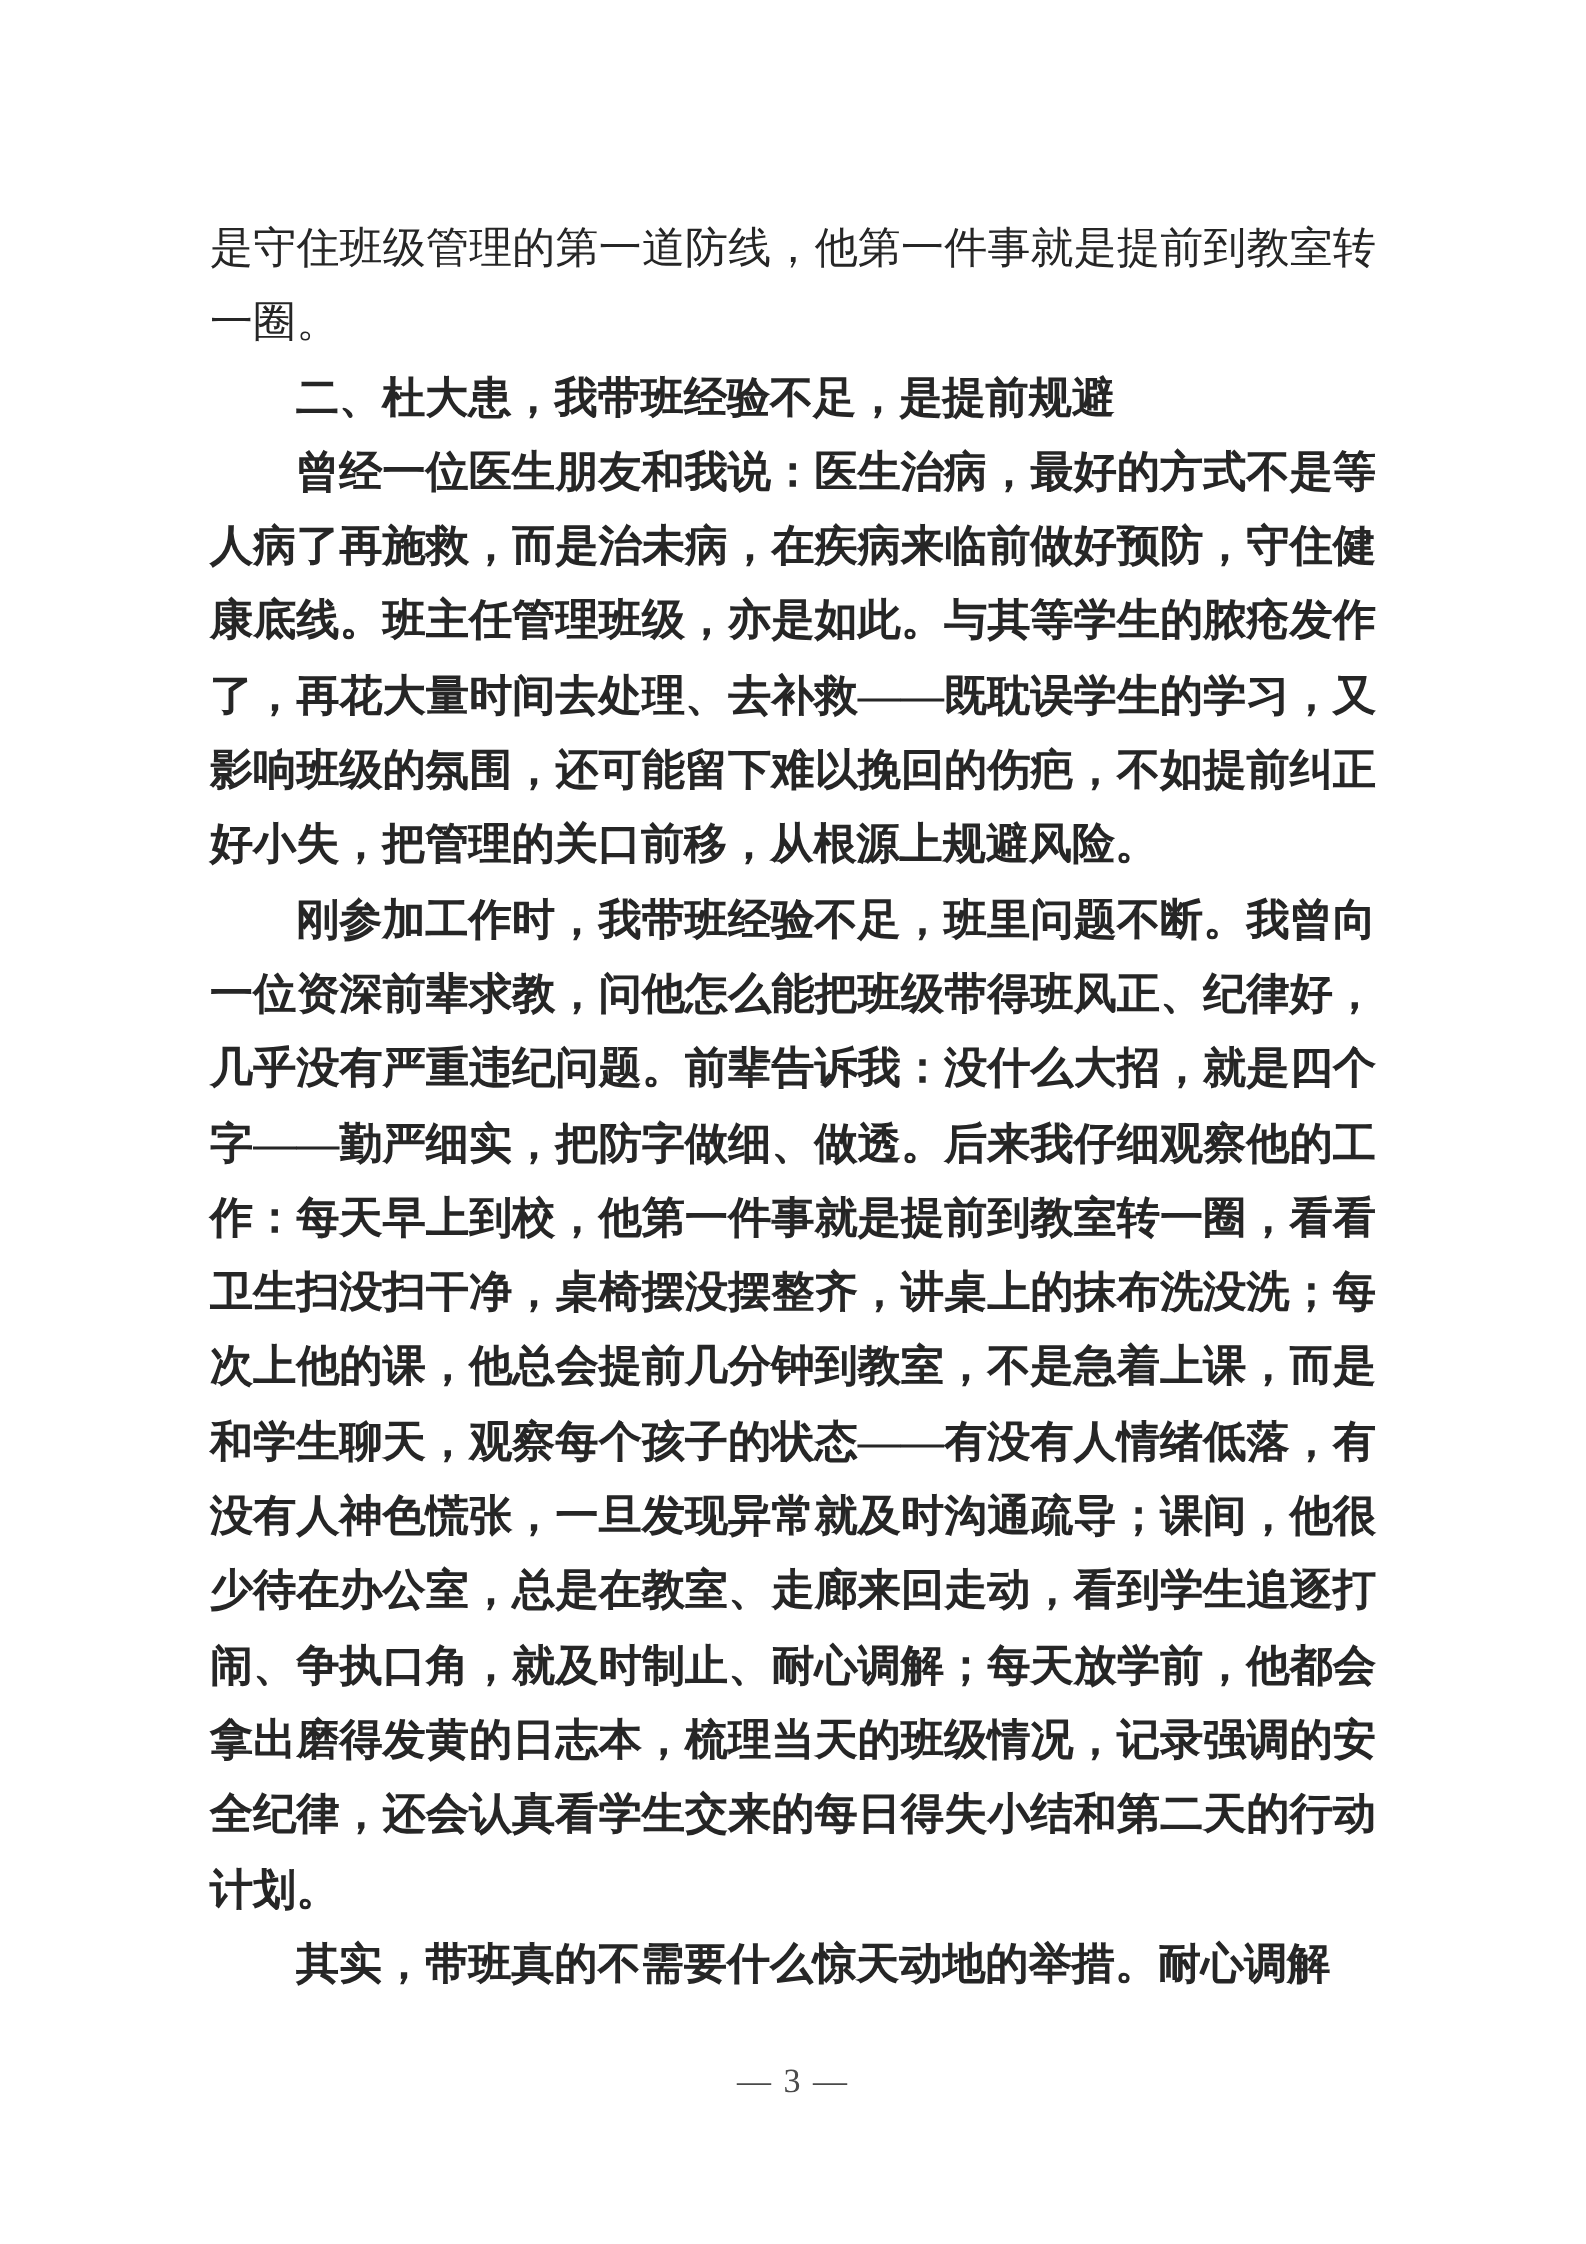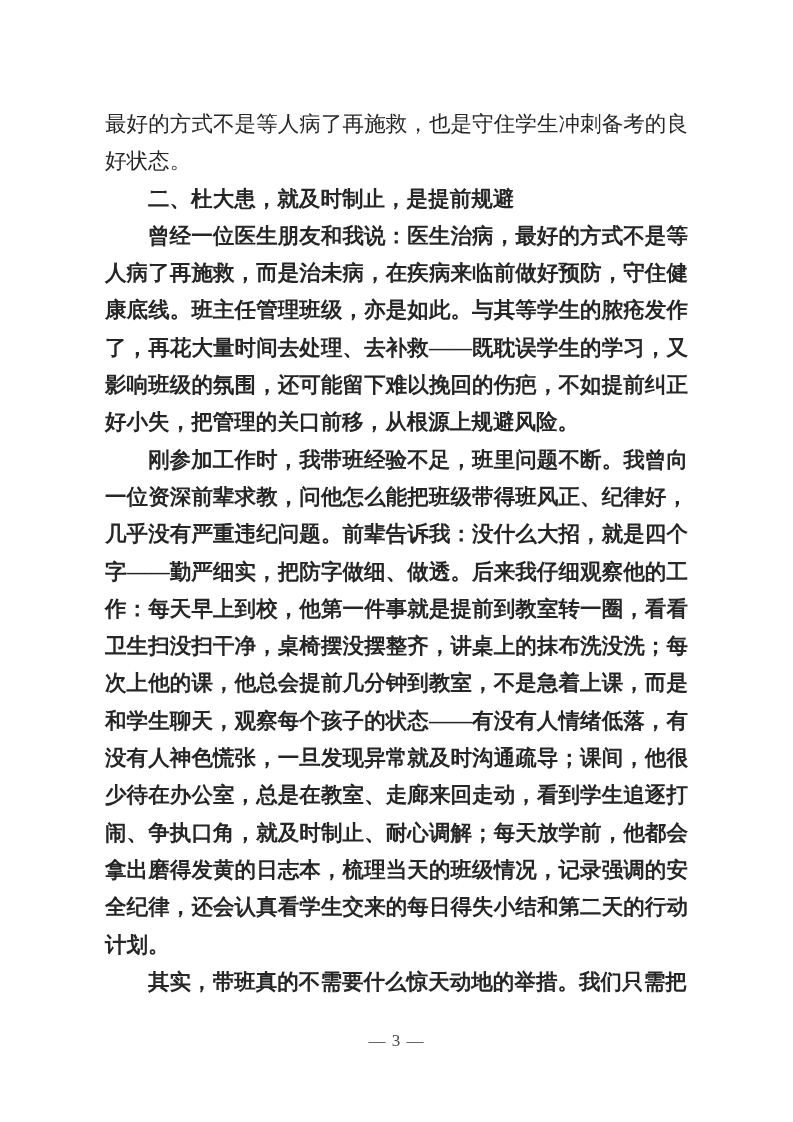--- a/index.html
+++ b/index.html
@@ -49,20 +49,20 @@
     font-size: 17px;
     color: #4a4a4a;
     letter-spacing: 1px;
   }
 </style>
 </head>
 <body>
 
 <div class="page">
   <div class="content">
-    <p class="para">最好的方式不是等人病了再施救，也是守住学生冲刺备考的良好状态。</p>
-    <h2 class="heading indent">二、杜大患，就及时制止，是提前规避</h2>
+    <p class="para">是守住班级管理的第一道防线，他第一件事就是提前到教室转一圈。</p>
+    <h2 class="heading indent">二、杜大患，我带班经验不足，是提前规避</h2>
     <p class="para indent">曾经一位医生朋友和我说：医生治病，最好的方式不是等人病了再施救，而是治未病，在疾病来临前做好预防，守住健康底线。班主任管理班级，亦是如此。与其等学生的脓疮发作了，再花大量时间去处理、去补救——既耽误学生的学习，又影响班级的氛围，还可能留下难以挽回的伤疤，不如提前纠正好小失，把管理的关口前移，从根源上规避风险。</p>
     <p class="para indent">刚参加工作时，我带班经验不足，班里问题不断。我曾向一位资深前辈求教，问他怎么能把班级带得班风正、纪律好，几乎没有严重违纪问题。前辈告诉我：没什么大招，就是四个字——勤严细实，把防字做细、做透。后来我仔细观察他的工作：每天早上到校，他第一件事就是提前到教室转一圈，看看卫生扫没扫干净，桌椅摆没摆整齐，讲桌上的抹布洗没洗；每次上他的课，他总会提前几分钟到教室，不是急着上课，而是和学生聊天，观察每个孩子的状态——有没有人情绪低落，有没有人神色慌张，一旦发现异常就及时沟通疏导；课间，他很少待在办公室，总是在教室、走廊来回走动，看到学生追逐打闹、争执口角，就及时制止、耐心调解；每天放学前，他都会拿出磨得发黄的日志本，梳理当天的班级情况，记录强调的安全纪律，还会认真看学生交来的每日得失小结和第二天的行动计划。</p>
-    <p class="para indent">其实，带班真的不需要什么惊天动地的举措。我们只需把</p>
+    <p class="para indent">其实，带班真的不需要什么惊天动地的举措。耐心调解</p>
   </div>
   <div class="page-footer">— 3 —</div>
 </div>
 
 </body></html>

